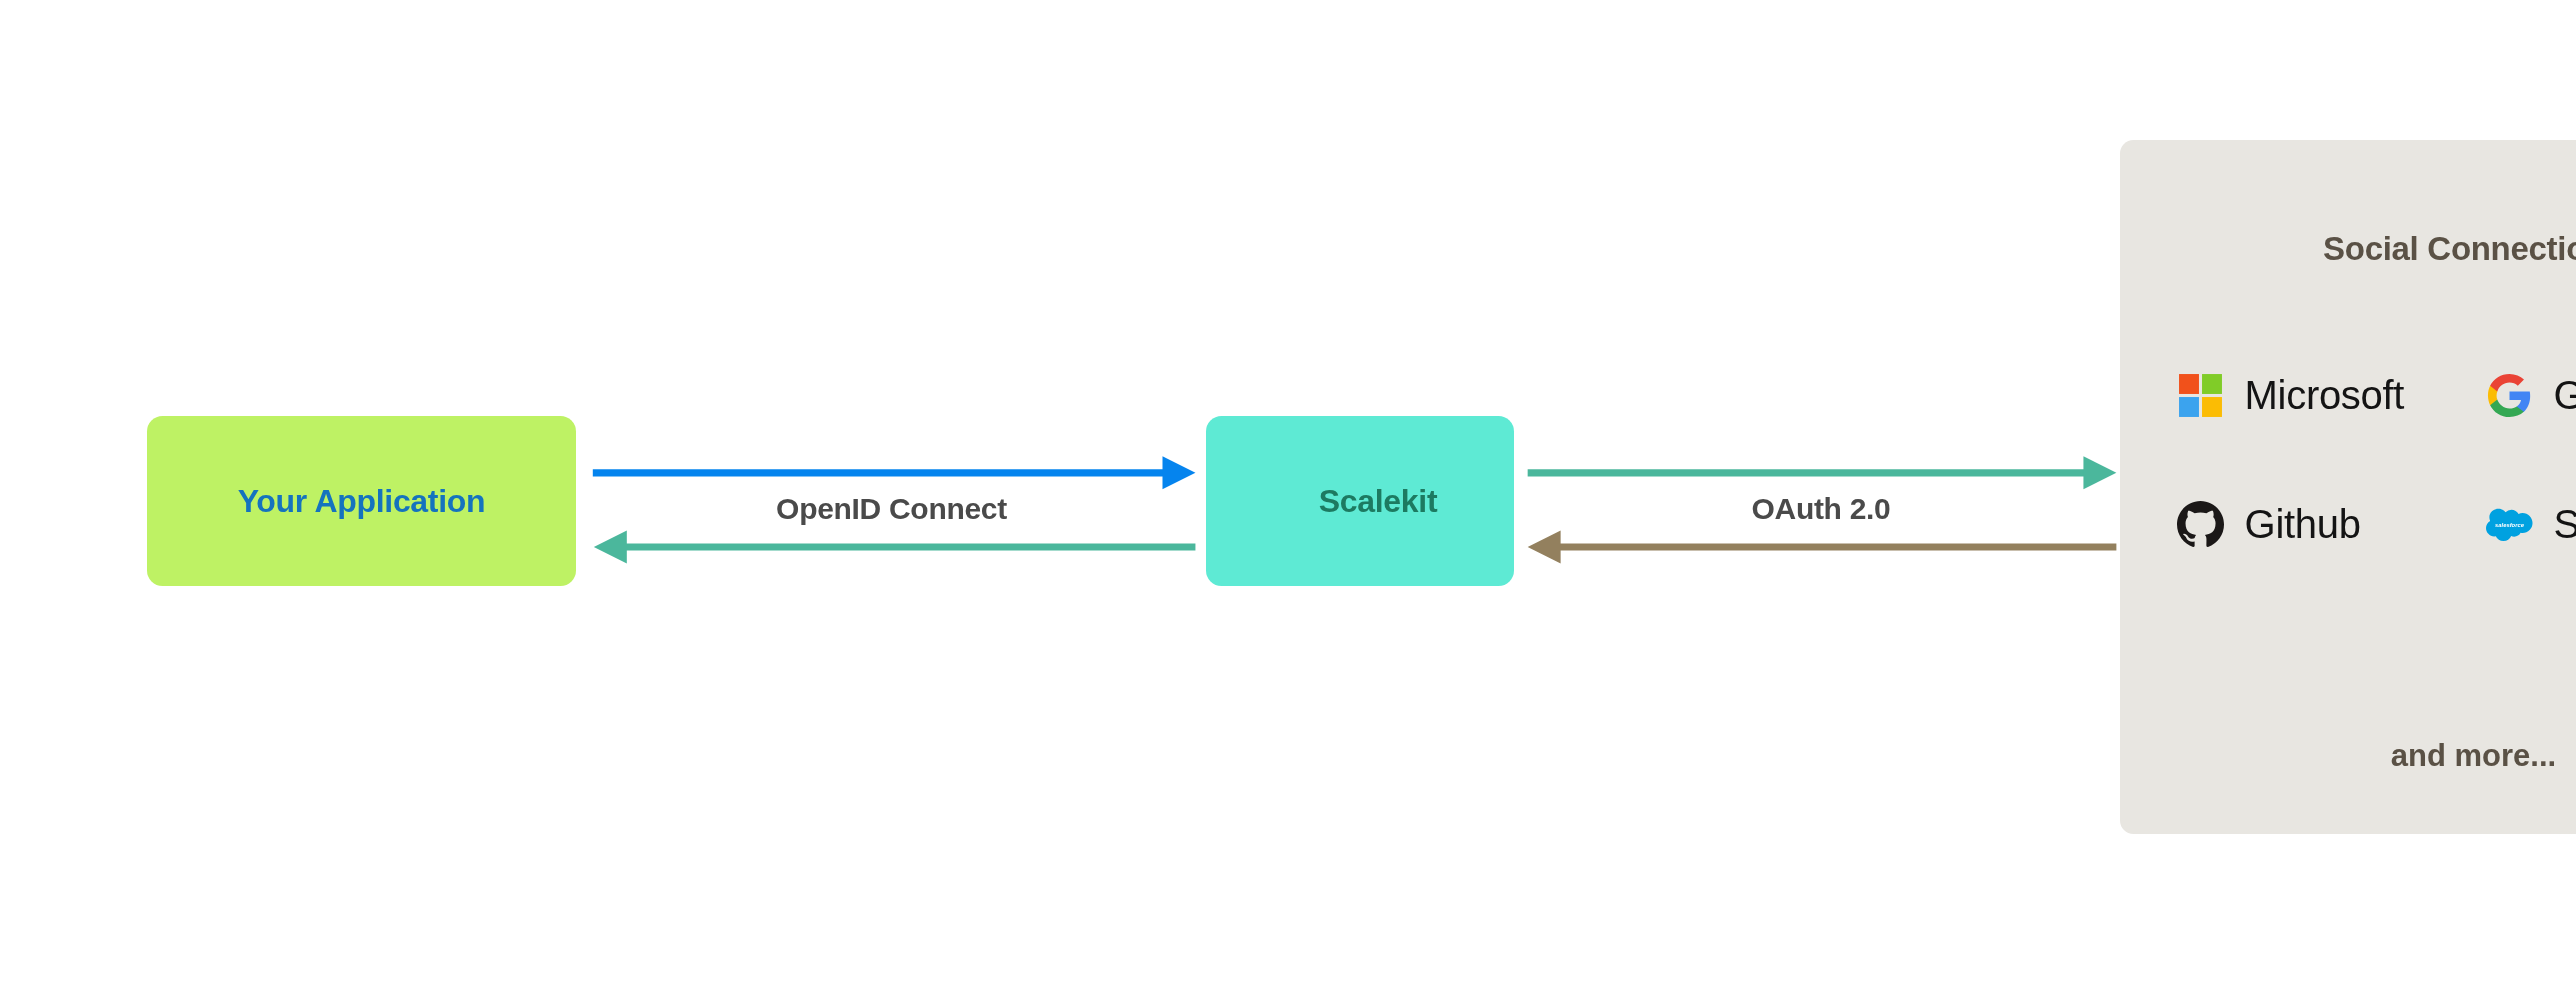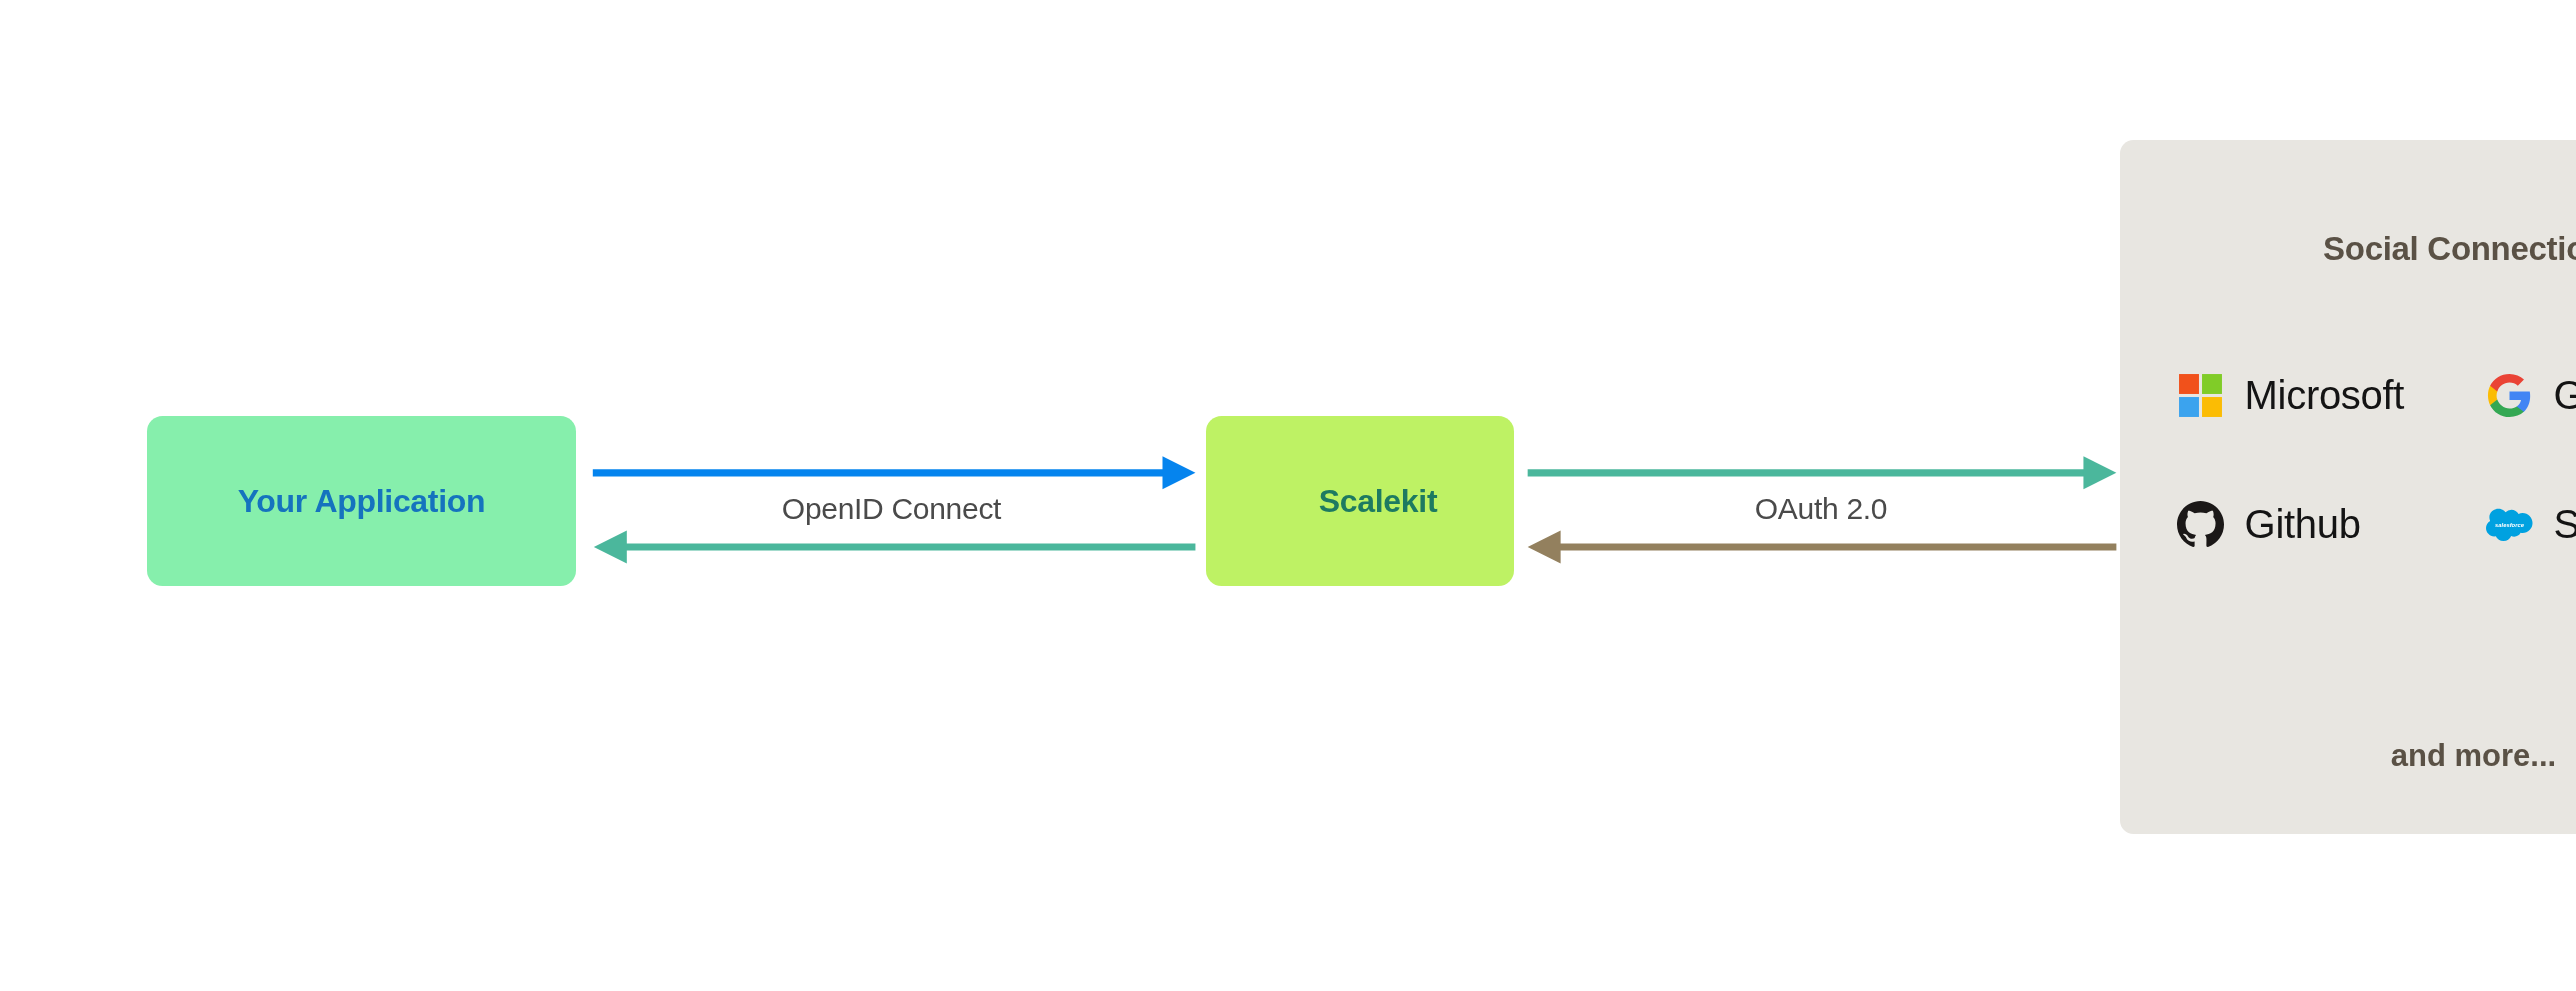--- a/index.html
+++ b/index.html
@@ -30,34 +30,34 @@
     align-items: center;
     justify-content: center;
     border-radius: 15.5px;
     box-sizing: border-box;
   }
   #app-box {
     left: 147px;
     top: 416px;
     width: 429px;
     height: 170px;
-    background: #86efac;
+    background: #bef264;
   }
   #app-box .node-label {
     color: #1573BE;
     font-size: 32px;
     font-weight: 700;
     letter-spacing: -0.3px;
   }
   #scalekit-box {
     left: 1206px;
     top: 416px;
     width: 308px;
     height: 170px;
-    background: #bef264;
+    background: #5eead4;
     padding-left: 36px;
   }
   #scalekit-box .node-label {
     color: #1D7A61;
     font-size: 32px;
     font-weight: 700;
     letter-spacing: -0.3px;
   }
 
   
@@ -65,21 +65,21 @@
     position: absolute;
     left: 0; top: 0;
     width: 2976px;
     height: 991px;
     pointer-events: none;
   }
   .edge-label {
     position: absolute;
     color: #4A4A4A;
     font-size: 30px;
-    font-weight: 400;
+    font-weight: 700;
     letter-spacing: -0.3px;
     white-space: nowrap;
     text-align: center;
   }
   #label-oidc {
     left: 598px;
     top: 492px;
     width: 587px;
   }
   #label-oauth {

